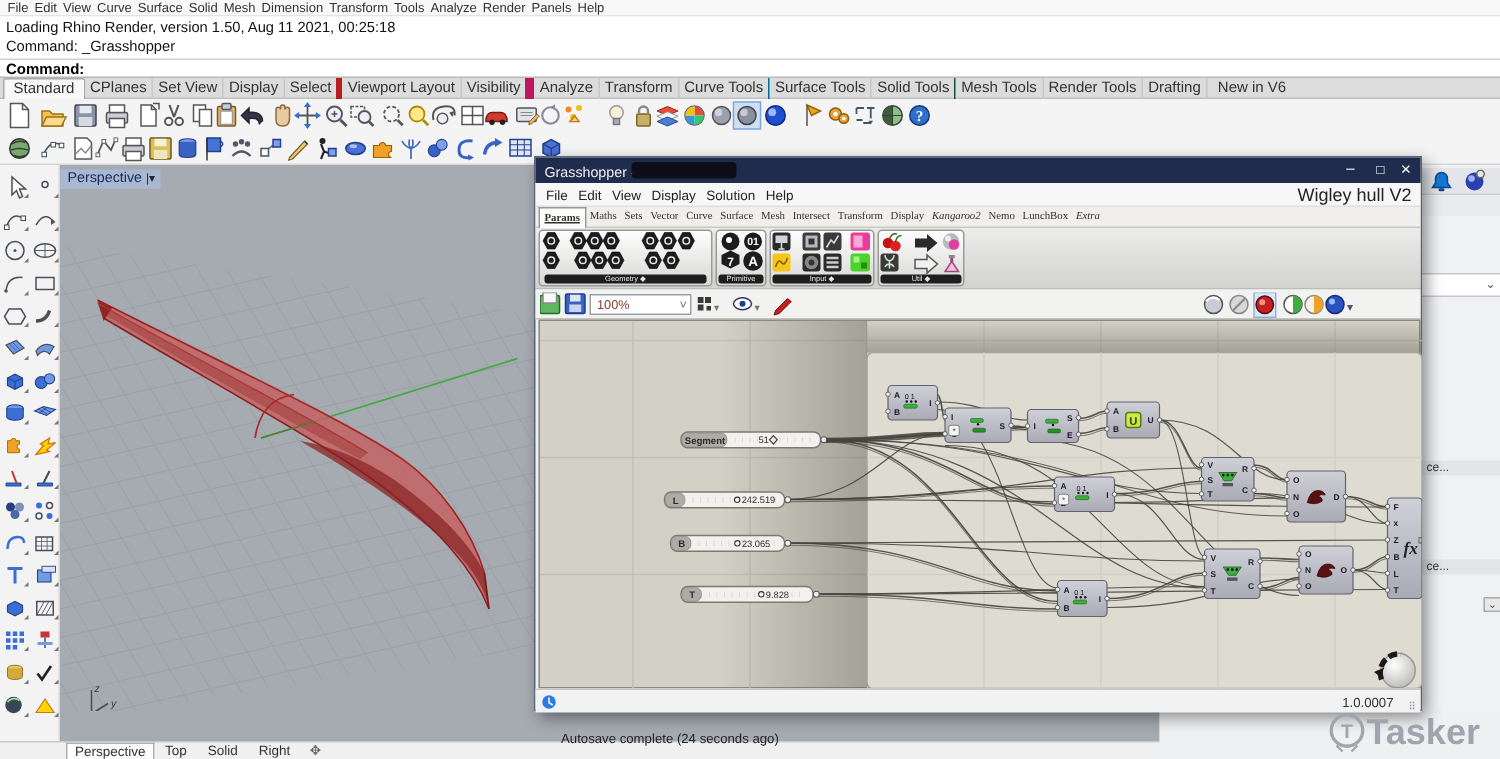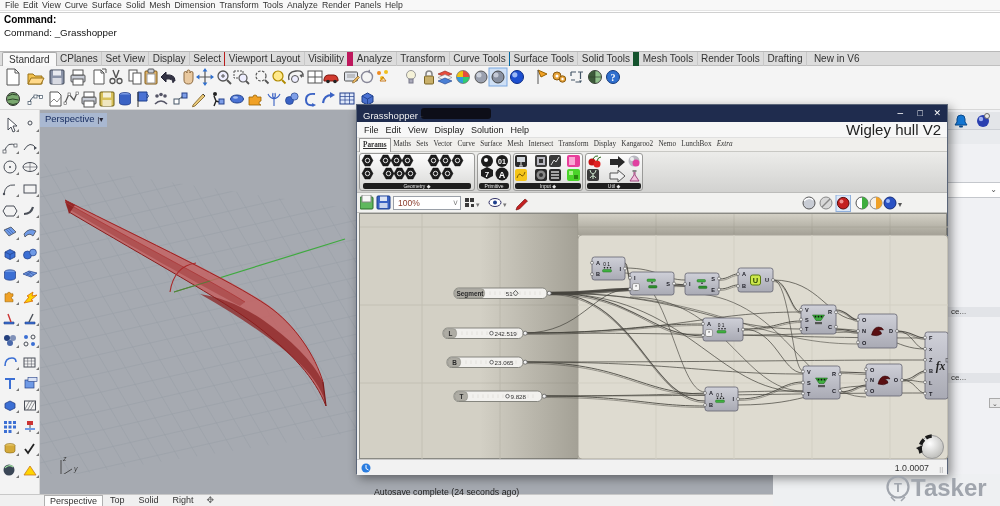--- a/index.html
+++ b/index.html
@@ -22,38 +22,39 @@
         <span style="padding:0 2px">Transform</span>
         <span style="padding:0 2px">Tools</span>
         <span style="padding:0 2px">Analyze</span>
         <span style="padding:0 2px">Render</span>
         <span style="padding:0 2px">Panels</span>
         <span style="padding:0 2px">Help</span>
   </div>
 </div>
 
 <div class="abs" style="left:0;top:11px;width:1000px;height:41px;background:#fff;border-bottom:1px solid #b8b8b8;">
+  <div style="font-size:9.8px;color:#111;padding:2px 0 0 4px;line-height:12px;">Loading Rhino Render, version 1.50, Aug 11 2021, 00:25:18</div>
+  <div style="font-size:9.8px;color:#111;padding:1px 0 0 4px;line-height:12px;">Command: _Grasshopper</div>
   <div style="border-top:1px solid #d0d0d0;margin-top:1px;font-size:10px;color:#000;font-weight:bold;padding:1px 0 0 4px;line-height:12px;">Command:</div>
-  <div style="font-size:9.8px;color:#111;padding:1px 0 0 4px;line-height:12px;">Command: _Grasshopper</div>
 </div>
 
 <div class="abs" style="left:0;top:52px;width:1000px;height:14px;background:#dcdcdc;border-bottom:1px solid #c0c0c0;">
   <div style="display:flex;font-size:10px;color:#333;line-height:13px;padding-left:2px;">
     <span style="background:#f8f8f8;border:1px solid #aaa;border-bottom:none;padding:0 6px;border-radius:2px 2px 0 0;">Standard</span>
     <span style="padding:0 3.4px;border-right:1px solid #c8c8c8;">CPlanes</span>
     <span style="padding:0 3.4px;border-right:1px solid #c8c8c8;">Set View</span>
     <span style="padding:0 3.4px;border-right:1px solid #c8c8c8;">Display</span>
-    <span style="padding:0 3.4px;border-right:1px solid #b91c1c;">Select</span>
+    <span style="padding:0 3.4px;border-right:4px solid #b91c1c;">Select</span>
     <span style="padding:0 3.4px;border-right:1px solid #c8c8c8;">Viewport Layout</span>
     <span style="padding:0 3.4px;border-right:6px solid #be185d;text-align:center;">Visibility</span>
     <span style="padding:0 3.4px;border-right:1px solid #c8c8c8;">Analyze</span>
     <span style="padding:0 3.4px;border-right:1px solid #c8c8c8;">Transform</span>
     <span style="padding:0 3.4px;border-right:1px solid #0369a1;">Curve Tools</span>
     <span style="padding:0 3.4px;border-right:1px solid #c8c8c8;">Surface Tools</span>
-    <span style="padding:0 3.4px;border-right:6px solid #14532d;text-align:center;">Solid Tools</span>
+    <span style="padding:0 3.4px;border-right:1px solid #14532d;text-align:center;">Solid Tools</span>
     <span style="padding:0 3.4px;border-right:1px solid #c8c8c8;">Mesh Tools</span>
     <span style="padding:0 3.4px;border-right:1px solid #c8c8c8;">Render Tools</span>
     <span style="padding:0 3.4px;border-right:1px solid #c8c8c8;">Drafting</span>
     <span style="padding:0 7px;">New in V6</span>
   </div>
 </div>
 
 <div class="abs" style="left:0;top:66px;width:1000px;height:44px;background:#f4f4f4;border-bottom:1px solid #d8d8d8;">
   <svg width="1000" height="44">
 <g transform="translate(4,2)">
@@ -660,36 +661,36 @@
 
   <div class="abs" style="left:0;top:17px;width:590px;height:16px;background:#f7f7f7;border-bottom:1px solid #e0e0e0;">
     <div style="display:flex;font-size:9px;color:#222;line-height:16px;padding-left:7px;">
       <span style="padding:0 7px 0 0">File</span>
           <span style="padding:0 7px 0 0">Edit</span>
           <span style="padding:0 7px 0 0">View</span>
           <span style="padding:0 7px 0 0">Display</span>
           <span style="padding:0 7px 0 0">Solution</span>
           <span>Help</span>
     </div>
-    <div class="abs" style="right:6px;top:0;font-size:15px;color:#222;line-height:16px;">Wigley hull V2</div>
+    <div class="abs" style="right:6px;top:0;font-size:12px;color:#222;line-height:16px;">Wigley hull V2</div>
   </div>
 
   <div class="abs" style="left:0;top:33px;width:590px;height:14px;background:#f0efec;border-bottom:1px solid #c8c8c4;">
     <div style="display:flex;font-size:7.2px;font-family:'Liberation Serif',serif;color:#333;line-height:13px;padding-left:2px;gap:0;">
       <span style="background:#fbfbf9;border:1px solid #999;border-bottom:none;padding:0 3px;font-weight:bold;text-decoration:underline;">Params</span>
       <span style="padding:0 2.6px;">Maths</span>
           <span style="padding:0 2.6px;">Sets</span>
           <span style="padding:0 2.6px;">Vector</span>
           <span style="padding:0 2.6px;">Curve</span>
           <span style="padding:0 2.6px;">Surface</span>
           <span style="padding:0 2.6px;">Mesh</span>
           <span style="padding:0 2.6px;">Intersect</span>
           <span style="padding:0 2.6px;">Transform</span>
           <span style="padding:0 2.6px;">Display</span>
-          <span style="padding:0 2.6px;">Kangaroo2</span>
+          <span style="padding:0 2.6px;font-style:italic;">Kangaroo2</span>
           <span style="padding:0 2.6px;">Nemo</span>
           <span style="padding:0 2.6px;">LunchBox</span>
           <span style="padding:0 2.6px;font-style:italic;">Extra</span>
     </div>
   </div>
 
   <div class="abs" style="left:0;top:47px;width:590px;height:41px;background:linear-gradient(#ececea,#d2d2d0);border-bottom:1px solid #bcbcba;">
 
     <div class="abs" style="left:2px;top:1px;width:116px;height:38px;background:linear-gradient(#fdfdfd,#d8d8d6);border:1px solid #9a9a98;border-radius:3px;"></div>
     <div class="abs" style="left:3px;top:1px;width:114px;height:30px;">

